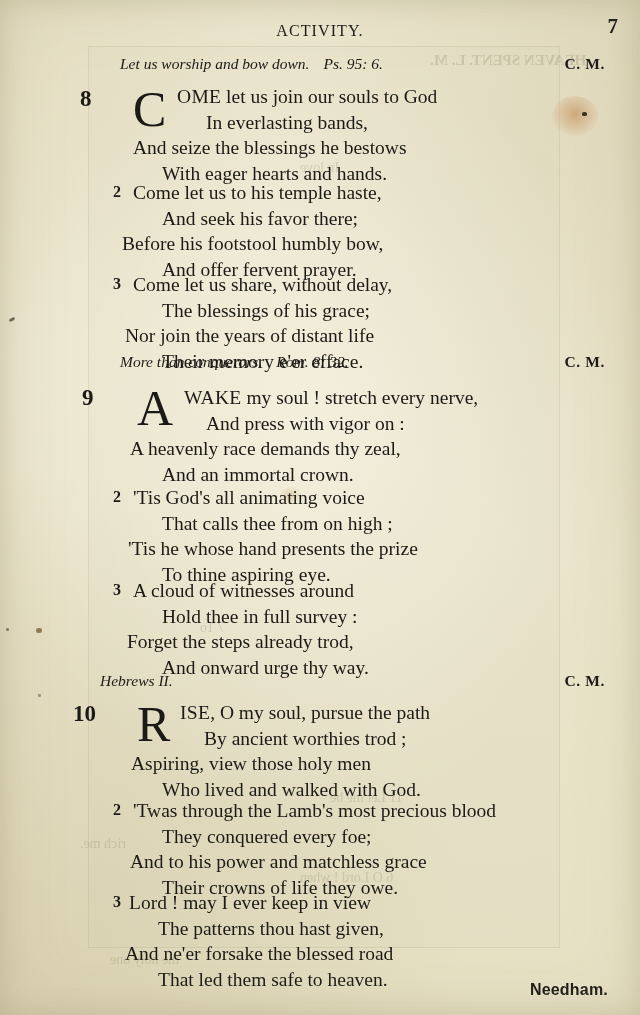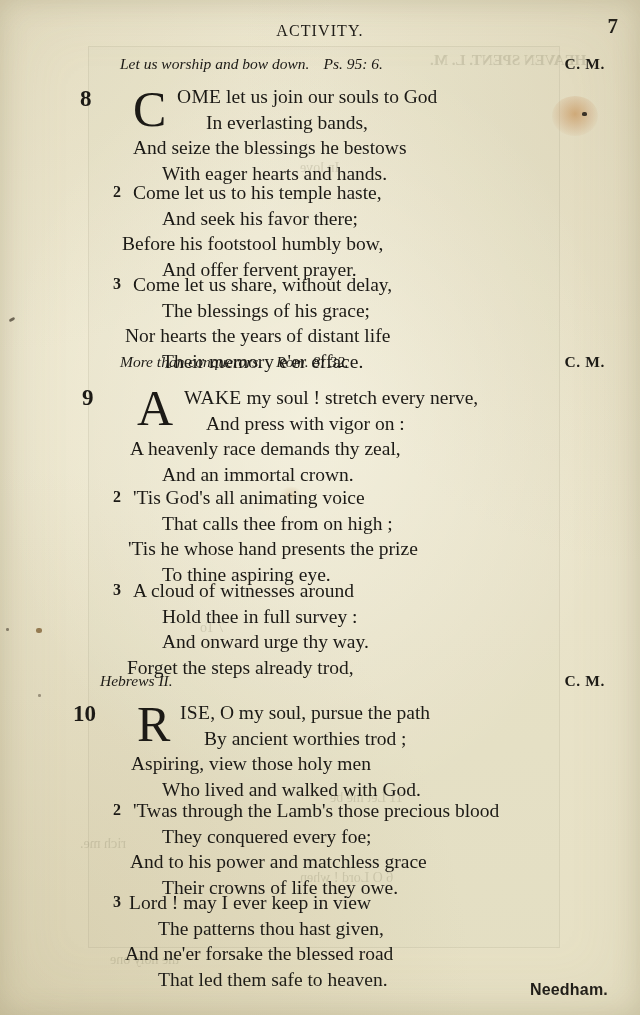--- a/index.html
+++ b/index.html
@@ -212,21 +212,21 @@
       <div class="line">Come let us to his temple haste,</div>
       <div class="line ind">And seek his favor there;</div>
       <div class="line" style="margin-left:-11px;">Before his footstool humbly bow,</div>
       <div class="line ind">And offer fervent prayer.</div>
     </div>
 
     <div class="stanza-num" style="left:113px; top:275px;">3</div>
     <div class="stanza" style="left:133px; top:272px;">
       <div class="line">Come let us share, without delay,</div>
       <div class="line ind">The blessings of his grace;</div>
-      <div class="line" style="margin-left:-8px;">Nor hearts the years of distant life</div>
+      <div class="line" style="margin-left:-8px;">Nor join the years of distant life</div>
       <div class="line ind">Their memory e'er efface.</div>
     </div>
 
     <div class="hymn-head" style="top:353px;">
       <div class="scripture">
         <span>More than conquerors.</span><span class="ref">Rom. 8: 32.</span>
       </div>
       <div class="meter">C. M.</div>
     </div>
 
@@ -245,22 +245,22 @@
       <div class="line">'Tis God's all animating voice</div>
       <div class="line ind">That calls thee from on high ;</div>
       <div class="line" style="margin-left:-5px;">'Tis he whose hand presents the prize</div>
       <div class="line ind">To thine aspiring eye.</div>
     </div>
 
     <div class="stanza-num" style="left:113px; top:581px;">3</div>
     <div class="stanza" style="left:133px; top:578px;">
       <div class="line">A cloud of witnesses around</div>
       <div class="line ind">Hold thee in full survey :</div>
+      <div class="line" style="margin-left:-6px;">Forget the steps already trod,</div>
       <div class="line ind">And onward urge thy way.</div>
-      <div class="line" style="margin-left:-6px;">Forget the steps already trod,</div>
     </div>
 
     <div class="hymn-head" style="top:672px;">
       <div class="scripture" style="left:100px; width:360px;">
         <span>Hebrews II.</span><span class="ref"></span>
       </div>
       <div class="meter">C. M.</div>
     </div>
 
     <div class="hymn-number" style="left:73px; top:701px;">10</div>
@@ -268,21 +268,21 @@
     <div class="first-stanza" style="left:133px; top:700px;">
       <div class="dropcap" style="left:4px; top:-1px;">R</div>
       <div class="line" style="padding-left:47px;"><span class="smallcaps">ISE</span><span>, O my soul, pursue the path</span></div>
       <div class="line" style="padding-left:71px;">By ancient worthies trod ;</div>
       <div class="line" style="margin-left:-2px;">Aspiring, view those holy men</div>
       <div class="line ind">Who lived and walked with God.</div>
     </div>
 
     <div class="stanza-num" style="left:113px; top:801px;">2</div>
     <div class="stanza" style="left:133px; top:798px;">
-      <div class="line">'Twas through the Lamb's those precious blood</div>
+      <div class="line">'Twas through the Lamb's most precious blood</div>
       <div class="line ind">They conquered every foe;</div>
       <div class="line" style="margin-left:-3px;">And to his power and matchless grace</div>
       <div class="line ind">Their crowns of life they owe.</div>
     </div>
 
     <div class="stanza-num" style="left:113px; top:893px;">3</div>
     <div class="stanza" style="left:129px; top:890px;">
       <div class="line">Lord ! may I ever keep in view</div>
       <div class="line ind">The patterns thou hast given,</div>
       <div class="line" style="margin-left:-4px;">And ne'er forsake the blessed road</div>

